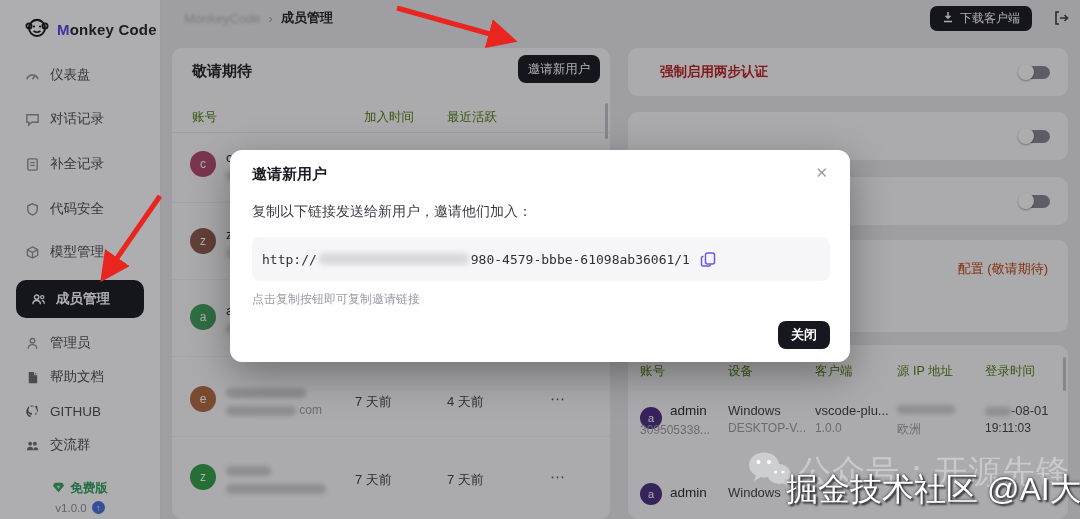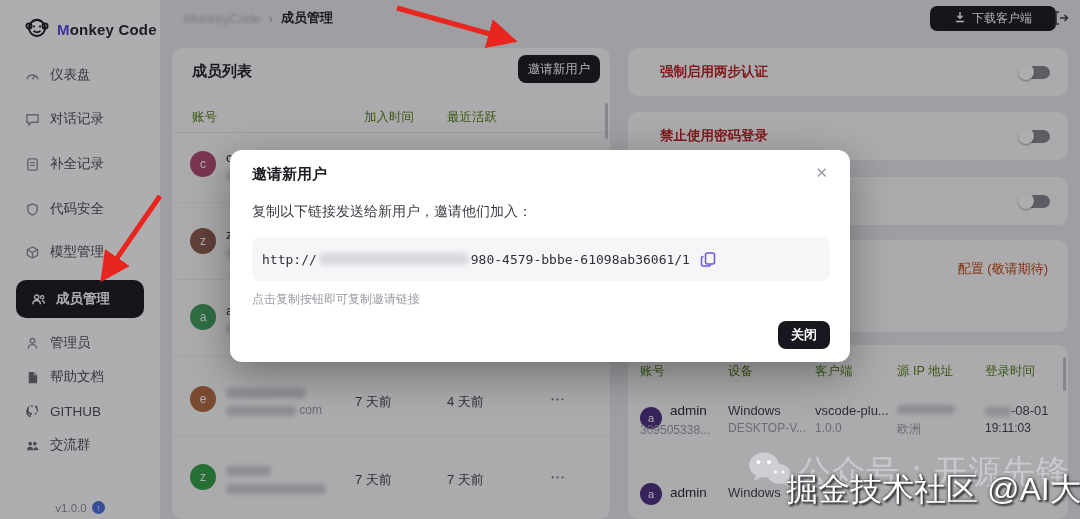--- a/index.html
+++ b/index.html
@@ -24,21 +24,21 @@
   .ver-badge{width:13px;height:13px;border-radius:50%;background:#4a6fe0;color:#fff;
              font-size:9px;display:inline-flex;align-items:center;justify-content:center;}
   
   .topbar{position:absolute;left:160px;right:0;top:0;height:36px;z-index:1;}
   .crumbs{position:absolute;left:24px;top:9px;display:flex;gap:8px;align-items:center;font-size:13px;}
   .blurtext{filter:blur(1.8px);color:#b2b2b8;}
   .crumb-sep{color:#a0a0a8;}
   .crumb-cur{font-weight:bold;color:#1c1c22;}
   .dl-btn{position:absolute;left:770px;top:6px;height:25px;background:#17171f;color:#fff;
           border:none;border-radius:7px;display:flex;align-items:center;gap:6px;
-          padding:0 24px;font-size:12px;cursor:pointer;font-family:inherit;}
+          padding:0 12px;font-size:12px;cursor:pointer;font-family:inherit;}
   .exit-ico{position:absolute;left:892px;top:9px;width:18px;height:18px;cursor:pointer;}
   
   .card{position:absolute;background:#fafafa;border-radius:10px;z-index:1;}
   
   #members{left:172px;top:48px;width:438px;height:471px;overflow:hidden;}
   .m-title{position:absolute;left:20px;top:14px;font-size:15px;font-weight:bold;}
   .m-search{position:absolute;left:205px;top:12px;width:120px;height:22px;border:none;
             background:transparent;font-size:13px;color:#4a4a52;font-family:inherit;outline:none;}
   .m-search::placeholder{color:#9a9aa2;}
   .invite-btn{position:absolute;left:346px;top:7px;width:82px;height:28px;background:#17171f;
@@ -192,20 +192,27 @@
         <svg width="15" height="15" viewBox="0 0 16 16">
           <circle cx="5.5" cy="6" r="2" fill="#6a6a72"></circle>
           <circle cx="10.5" cy="6" r="2" fill="#6a6a72"></circle>
           <path d="M2 13 c0-2.4 1.7-3.6 3.5-3.6 s3.5 1.2 3.5 3.6 z" fill="#6a6a72"></path>
           <path d="M8.8 13 c.2-2 1.3-3.2 2.8-3.2 c1.5 0 2.6 1.2 2.6 3.2 z" fill="#6a6a72"></path>
         </svg>
       </span>
     <span>交流群</span>
   </div>
 
+  <div class="plan" style="top:480px">
+    <span><svg width="13" height="13" viewBox="0 0 14 14">
+          <path d="M3 2 h8 l2 3 -6 7 -6 -7 z" fill="#35a060"></path>
+          <path d="M5 5 l2 4 2-4 z" fill="#bfe8d0"></path>
+        </svg></span>
+    <span>免费版</span>
+  </div>
   <div class="ver" style="top:501px">
     <span>v1.0.0</span>
     <span class="ver-badge">↑</span>
   </div>
 </aside>
 
 <div class="topbar">
   <div class="crumbs">
     <span class="blurtext">MonkeyCode</span>
     <span class="crumb-sep">›</span>
@@ -220,21 +227,21 @@
   </button>
   <span class="exit-ico">
     <svg width="18" height="18" viewBox="0 0 18 18">
         <path d="M7 3 H4 v12 h3" fill="none" stroke="#3a3a42" stroke-width="1.6"></path>
         <path d="M8 9 h7 M12.5 6 L15.5 9 12.5 12" fill="none" stroke="#3a3a42" stroke-width="1.6"></path>
       </svg>
   </span>
 </div>
 
 <section class="card" id="members">
-  <div class="m-title">成员列表</div>
+  <div class="m-title">敬请期待</div>
   <button class="invite-btn">邀请新用户</button>
 
   <div class="thead" style="left:20px;top:61px">账号</div>
   <div class="thead" style="left:192px;top:61px">加入时间</div>
   <div class="thead" style="left:275px;top:61px">最近活跃</div>
   <div class="hdr-line"></div>
   <div class="scroll-thumb" style="right:2px;top:55px;height:36px"></div>
 
   <div>
     <div class="avatar" style="left:18px;top:103px;width:26px;height:26px;background:#b1486f">c</div>
@@ -278,21 +285,20 @@
 </section>
 
 <section class="card toggle-card" style="top:48px">
   <div class="tc-label">强制启用两步认证</div>
   <div class="switch">
       <div class="track"></div>
       <div class="knob"></div>
     </div>
 </section>
 <section class="card toggle-card" style="top:112px">
-  <div class="tc-label">禁止使用密码登录</div>
   <div class="switch">
       <div class="track"></div>
       <div class="knob"></div>
     </div>
 </section>
 <section class="card toggle-card" style="top:177px">
   <div class="switch">
       <div class="track"></div>
       <div class="knob"></div>
     </div>

